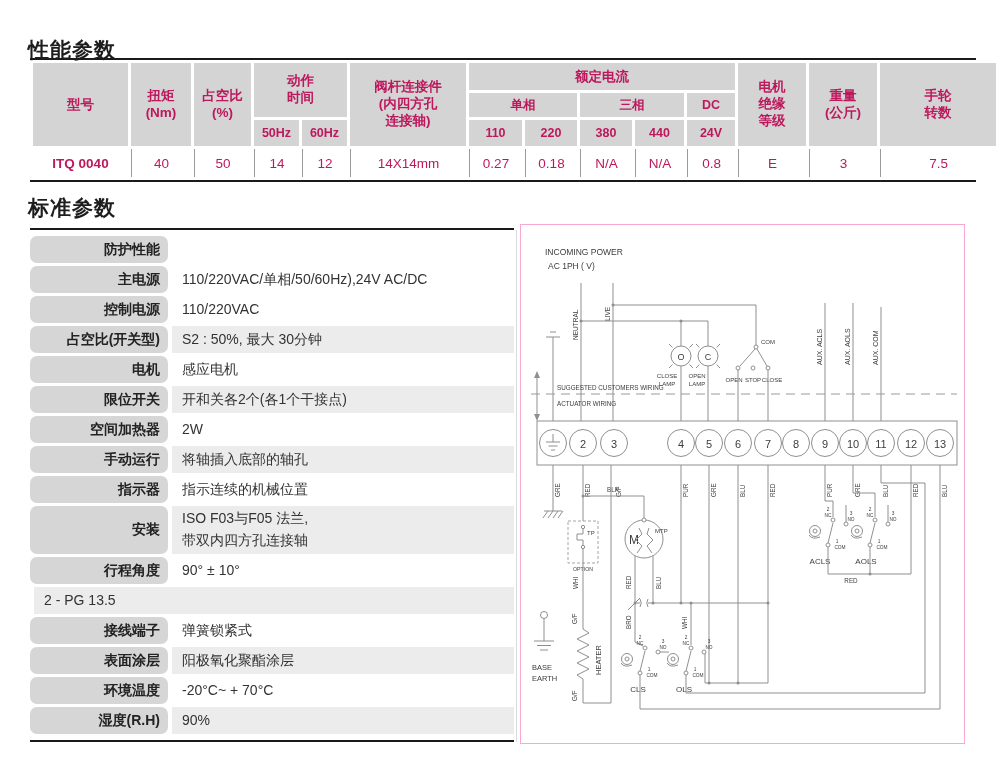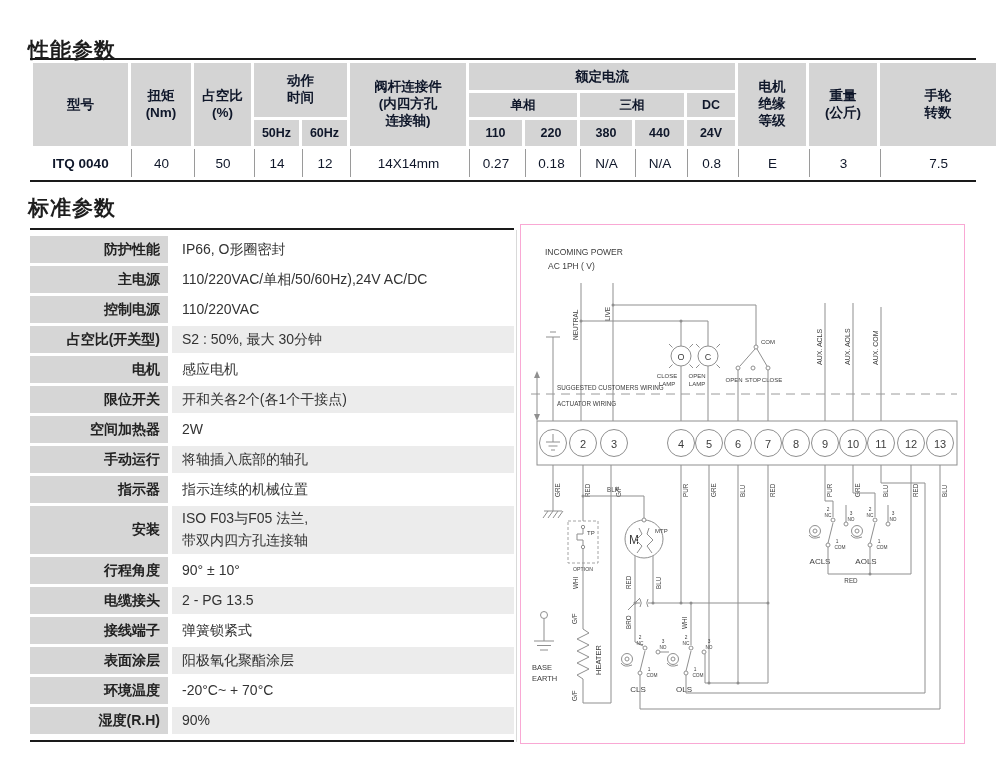--- a/index.html
+++ b/index.html
@@ -2,31 +2,31 @@
 <html><head>
 <meta charset="utf-8">
 <style>
   html,body{margin:0;padding:0;background:#fff;}
   #page{position:relative;width:1000px;height:765px;background:#ffffff;
         font-family:"Liberation Sans","DejaVu Sans",sans-serif;color:#222;overflow:hidden;}
   .h1{position:absolute;left:28px;font-size:21px;font-weight:bold;color:#1d1d1d;letter-spacing:1px;}
   
   #perf-wrap{position:absolute;left:30px;top:58px;width:946px;border-top:2px solid #1a1a1a;border-bottom:2px solid #1a1a1a;}
   table.perf{border-collapse:separate;border-spacing:3px 3px;width:100%;table-layout:fixed;}
-  table.perf td{text-align:center;vertical-align:middle;font-size:13.5px;color:#0f172a;padding:3px 0;}
+  table.perf td{text-align:center;vertical-align:middle;font-size:13.5px;color:#be185d;padding:3px 0;}
   table.perf td.g{background:#d4d4d4;font-weight:bold;}
   table.perf td.sub{font-size:12.5px;}
   table.perf tr.data td{background:#fff;font-weight:normal;height:22px;border-left:1px solid #9a9a9a;}
   table.perf tr.data td:first-child{border-left:none;font-weight:bold;}
   .ln{display:block;line-height:1.25;}
   
   #std-wrap{position:absolute;left:30px;top:228px;width:484px;border-top:2px solid #1a1a1a;border-bottom:2px solid #1a1a1a;padding:3px 0;}
   .srow{display:flex;margin:3px 0;}
   .srow .lab{width:138px;background:#d6d6d6;font-weight:bold;font-size:14px;color:#222;
-             display:flex;align-items:center;justify-content:flex-end;padding-right:8px;box-sizing:border-box;min-height:27px;}
+             display:flex;align-items:center;justify-content:flex-end;padding-right:8px;box-sizing:border-box;min-height:27px;border-radius:7px;}
   .srow .val{flex:1;margin-left:4px;font-size:14px;color:#333;display:flex;flex-direction:column;justify-content:center;
              padding-left:10px;box-sizing:border-box;min-height:27px;background:#fff;}
   .srow.alt .val{background:#ececec;}
   .srow.tall .lab,.srow.tall .val{min-height:48px;}
   .vline{line-height:1.55;}
   
   #diag-title{position:absolute;left:520px;top:201px;width:443px;text-align:right;
               font-size:15px;font-weight:bold;font-style:italic;color:#111;}
   #diag-box{position:absolute;left:520px;top:224px;width:443px;height:518px;border:1px solid #f9a8d4;background:#fff;}
   #col-divider{position:absolute;left:516px;top:230px;width:1px;height:512px;background:#d9d9d9;}
@@ -128,23 +128,20 @@
   </tr>
 </tbody>
       </table>
 </div>
 
 <div class="h1" style="top:194px;">标准参数</div>
 
 <div id="std-wrap">
   <div class="srow">
         <div class="lab">防护性能</div>
-        <div class="val">
-          <span class="vline">IP66, O形圈密封</span>
-        </div>
       </div>
   <div class="srow">
         <div class="lab">主电源</div>
         <div class="val">
           <span class="vline">110/220VAC/单相/50/60Hz),24V AC/DC</span>
         </div>
       </div>
   <div class="srow">
         <div class="lab">控制电源</div>
         <div class="val">
@@ -194,21 +191,20 @@
           <span class="vline">带双内四方孔连接轴</span>
         </div>
       </div>
   <div class="srow">
         <div class="lab">行程角度</div>
         <div class="val">
           <span class="vline">90° ± 10°</span>
         </div>
       </div>
   <div class="srow alt">
-        <div class="lab">电缆接头</div>
         <div class="val">
           <span class="vline">2 - PG 13.5</span>
         </div>
       </div>
   <div class="srow">
         <div class="lab">接线端子</div>
         <div class="val">
           <span class="vline">弹簧锁紧式</span>
         </div>
       </div>

